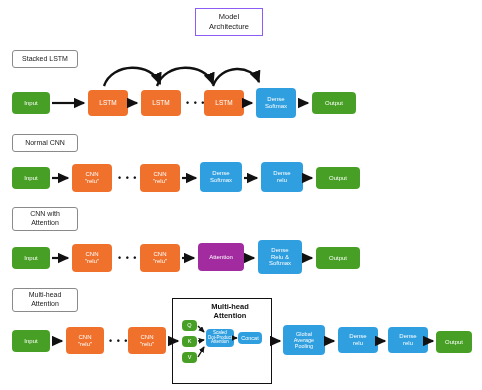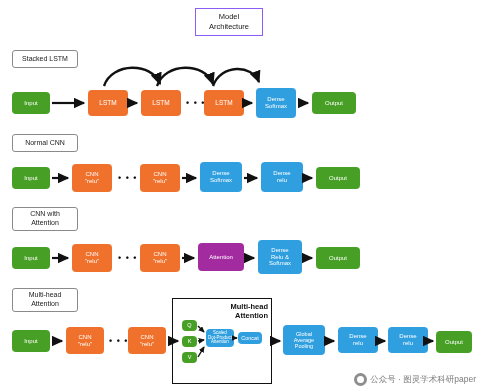--- a/index.html
+++ b/index.html
@@ -152,21 +152,21 @@
   <div class="box green" style="left:316px;top:247px;width:44px;height:22px;font-size:6px;">Output</div>
 
   <div class="box green" style="left:12px;top:330px;width:38px;height:22px;font-size:6px;">Input</div>
   <div class="box orange" style="left:66px;top:327px;width:38px;height:27px;font-size:6px;">CNN
 "relu"</div>
   <div class="dots" style="left:109px;top:336px;">• • •</div>
   <div class="box orange" style="left:128px;top:327px;width:38px;height:27px;font-size:6px;">CNN
 "relu"</div>
 
   <div class="mha-panel" style="left:172px;top:298px;width:100px;height:86px;"></div>
-  <div class="mha-title" style="left:176px;top:302px;width:92px;text-align:right;">Multi-head
+  <div class="mha-title" style="left:184px;top:302px;width:92px;">Multi-head
 Attention</div>
 
   <div class="box green" style="left:182px;top:320px;width:15px;height:11px;font-size:5.5px;">Q</div>
   <div class="box green" style="left:182px;top:336px;width:15px;height:11px;font-size:5.5px;">K</div>
   <div class="box green" style="left:182px;top:352px;width:15px;height:11px;font-size:5.5px;">V</div>
 
   <div class="box blue tiny" style="left:206px;top:329px;width:28px;height:18px;">Scaled
 Dot-Product
 Attention</div>
   <div class="box blue" style="left:238px;top:332px;width:24px;height:12px;font-size:5.5px;">Concat</div>
@@ -221,18 +221,14 @@
       <line x1="235" y1="338" x2="237" y2="338"></line>
     </g>
 
     <g stroke="#111" stroke-width="2.4" fill="none" marker-end="url(#ah)">
       <path d="M104,86 C112,62 152,62 160,84"></path>
       <path d="M157,86 C165,62 205,62 213,84"></path>
       <path d="M213,86 C221,64 252,64 259,82"></path>
     </g>
   </svg>
 
-  <div class="watermark">
-    <span class="wm-logo"></span>
-    <span>公众号 · 图灵学术科研paper</span>
-  </div>
 
 </div>
 
 </body></html>

